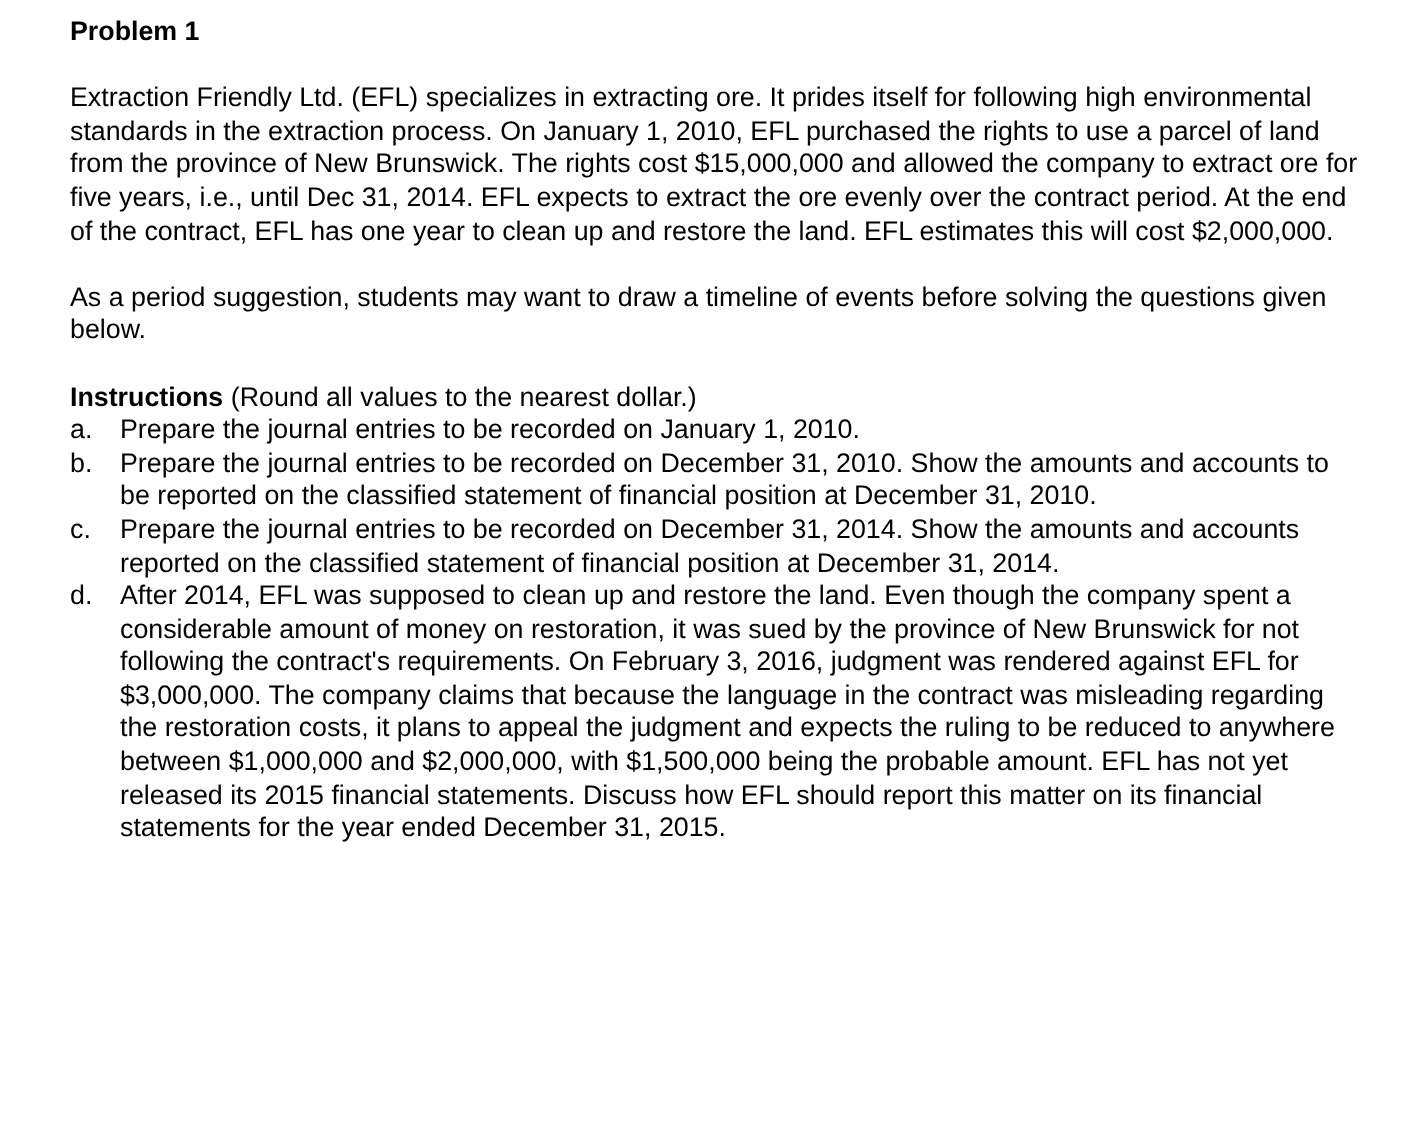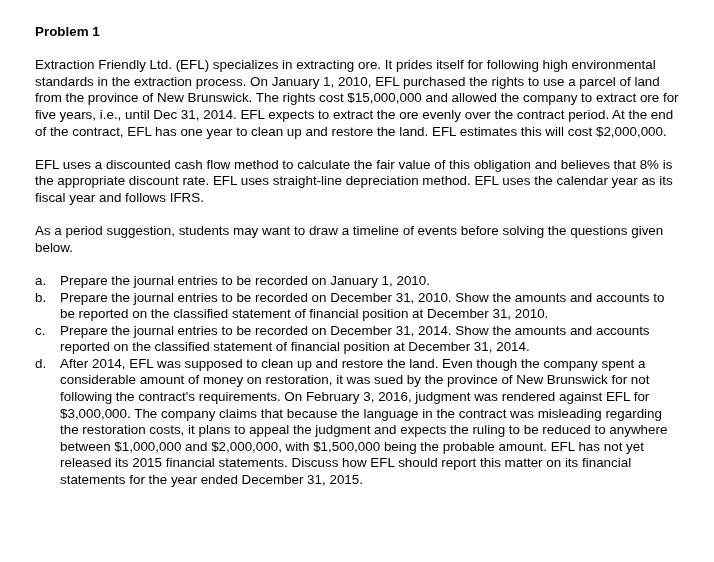--- a/index.html
+++ b/index.html
@@ -14,21 +14,21 @@
     font-family: "Liberation Sans", sans-serif;
     font-size: 13.4px;
     line-height: 16.6px;
     color: #000000;
     -webkit-font-smoothing: antialiased;
   }
   .page {
     box-sizing: border-box;
     width: 714px;
     height: 410px;
-    padding: 24px 34px 0 35px;
+    padding: 8px 34px 0 35px;
   }
   .doc-title {
     font-weight: bold;
     margin: 0 0 16.6px 0;
   }
   .para {
     margin: 0 0 16.6px 0;
   }
   .instructions-line {
     margin: 0;
@@ -52,24 +52,24 @@
 </style>
 </head>
 <body>
 
 <div class="page">
 
   <div class="doc-title">Problem 1</div>
 
   <p class="para">Extraction Friendly Ltd. (EFL) specializes in extracting ore. It prides itself for following high environmental standards in the extraction process. On January 1, 2010, EFL purchased the rights to use a parcel of land from the province of New Brunswick. The rights cost $15,000,000 and allowed the company to extract ore for five years, i.e., until Dec 31, 2014. EFL expects to extract the ore evenly over the contract period. At the end of the contract, EFL has one year to clean up and restore the land. EFL estimates this will cost $2,000,000.</p>
 
-  <p class="para">EFL uses a discounted cash flow method to calculate the fair value of this obligation and believes that 8% is the appropriate discount rate. EFL uses straight-line depreciation method. EFL uses the calendar year as its fiscal year and follows IFRS.</p>
 
   <p class="para">As a period suggestion, students may want to draw a timeline of events before solving the questions given below.</p>
 
+  <p class="instructions-line"><span class="instructions-heading">Instructions</span><span> (Round all values to the nearest dollar.)</span></p>
 
   <div class="qlist">
 
     <div class="qitem">
       <span class="qitem-label">a.</span>
       <span class="qitem-text">Prepare the journal entries to be recorded on January 1, 2010.</span>
     </div>
 
     <div class="qitem">
       <span class="qitem-label">b.</span>

